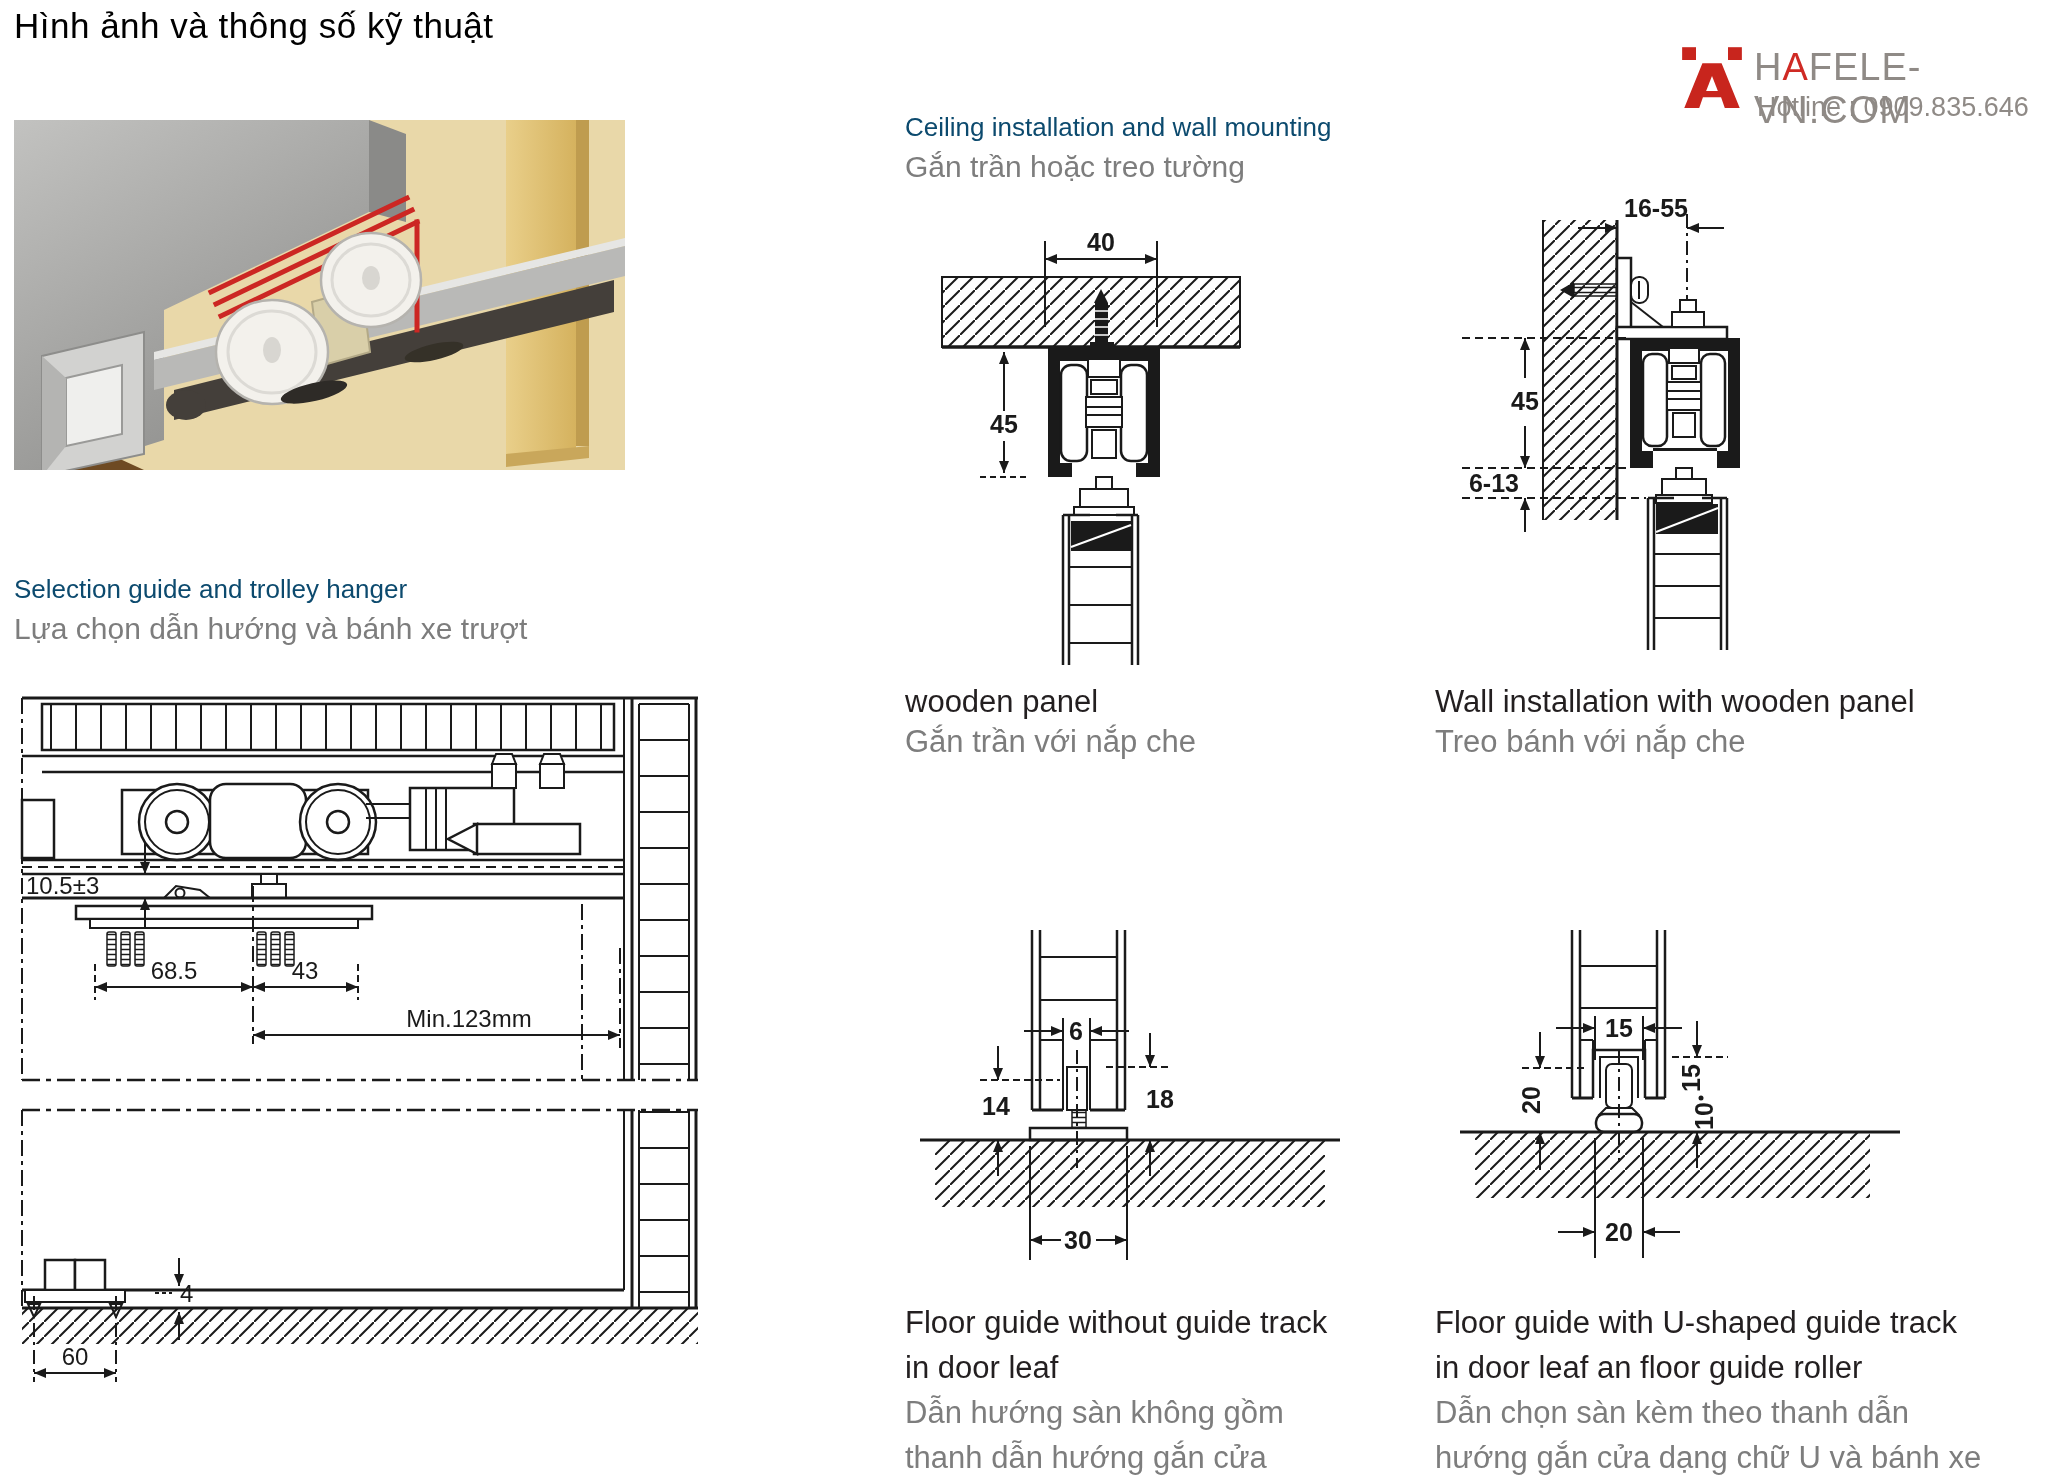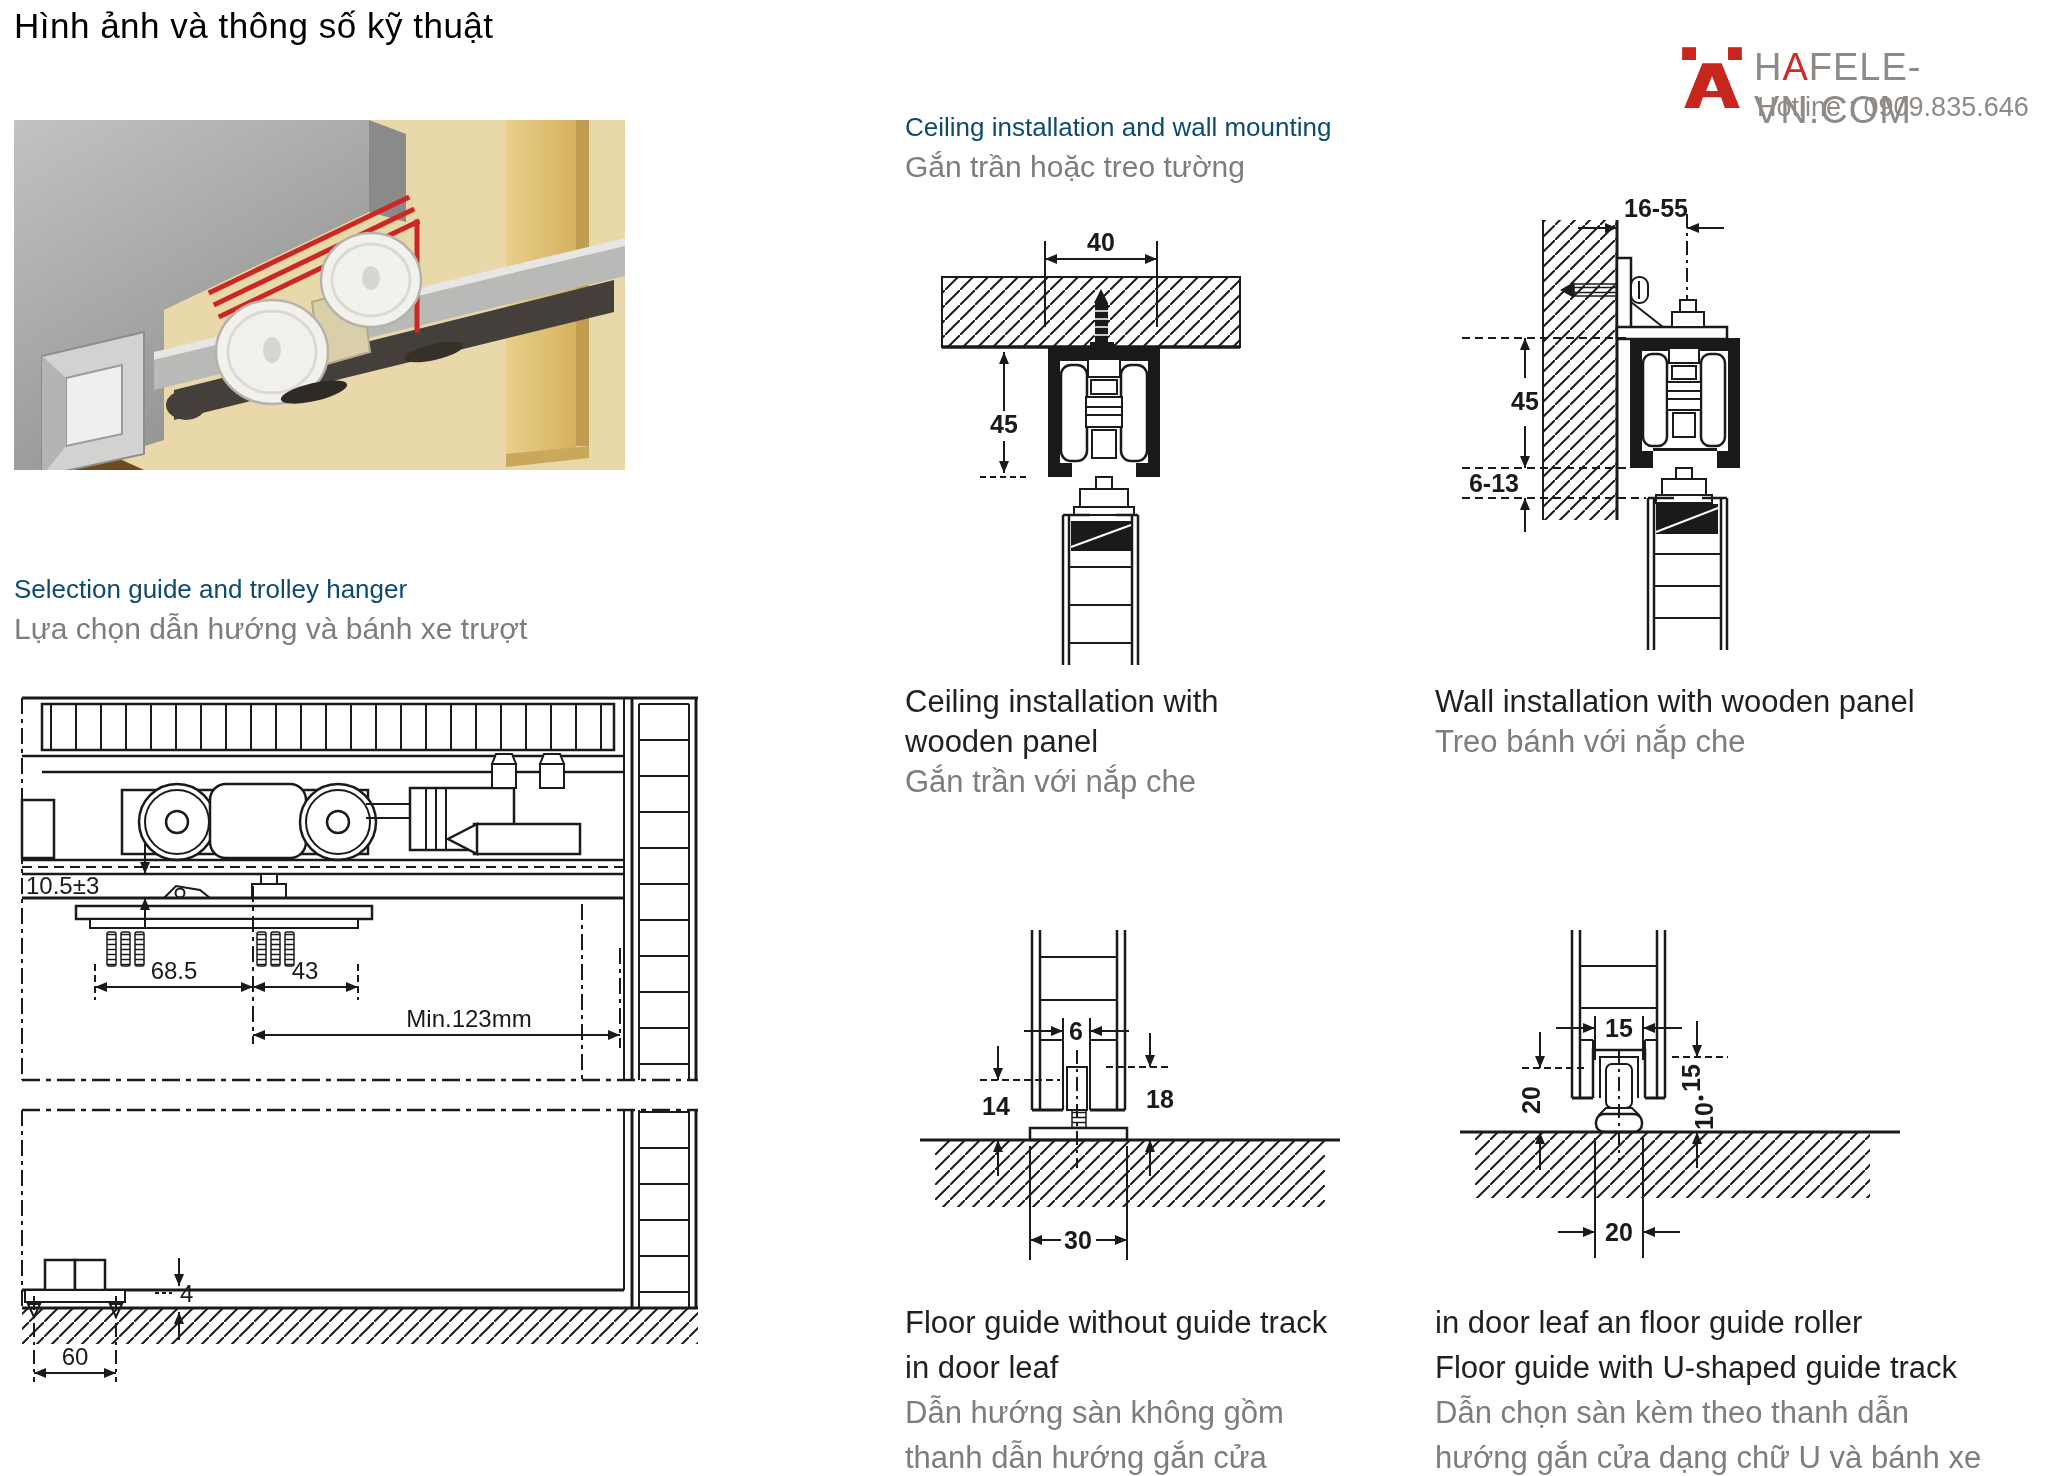--- a/index.html
+++ b/index.html
@@ -323,21 +323,20 @@
     <line x1="75" y1="198" x2="75" y2="158" stroke-width="2" marker-end="url(#mA)"></line>
     <line x1="75" y1="246" x2="75" y2="288" stroke-width="2" marker-end="url(#mA)"></line>
     <line x1="75" y1="352" x2="75" y2="318" stroke-width="2" marker-end="url(#mA)"></line>
   </g>
   <text class="dim" x="206" y="37" text-anchor="middle">16-55</text>
   <text class="dim" x="75" y="230" text-anchor="middle">45</text>
   <text class="dim" x="44" y="312" text-anchor="middle">6-13</text>
 </svg>
 
 <div class="abs" style="left:905px;top:682px;width:420px;">
-  <div class="cap-en" style="line-height:40px;">Ceiling installation with</div>
   <div class="cap-en" style="line-height:40px;">wooden panel</div>
   <div class="cap-vi" style="line-height:40px;">Gắn trần với nắp che</div>
 </div>
 <div class="abs" style="left:1435px;top:682px;width:560px;">
   <div class="cap-en" style="line-height:40px;">Wall installation with wooden panel</div>
   <div class="cap-vi" style="line-height:40px;">Treo bánh với nắp che</div>
 </div>
 
 <svg class="abs" style="left:920px;top:900px;" width="420" height="375" viewBox="0 0 420 375">
   <g stroke="#1a1a1a" stroke-width="2.5" fill="none">
@@ -421,17 +420,17 @@
   <text class="dim" x="159" y="341" text-anchor="middle">20</text>
 </svg>
 
 <div class="abs" style="left:905px;top:1300px;width:480px;">
   <div class="cap-en">Floor guide without guide track</div>
   <div class="cap-en">in door leaf</div>
   <div class="cap-vi">Dẫn hướng sàn không gồm</div>
   <div class="cap-vi">thanh dẫn hướng gắn cửa</div>
 </div>
 <div class="abs" style="left:1435px;top:1300px;width:600px;">
+  <div class="cap-en">Floor guide with U-shaped guide track</div>
   <div class="cap-en">in door leaf an floor guide roller</div>
-  <div class="cap-en">Floor guide with U-shaped guide track</div>
   <div class="cap-vi">Dẫn chọn sàn kèm theo thanh dẫn</div>
   <div class="cap-vi">hướng gắn cửa dạng chữ U và bánh xe</div>
 </div>
 
 </body></html>

